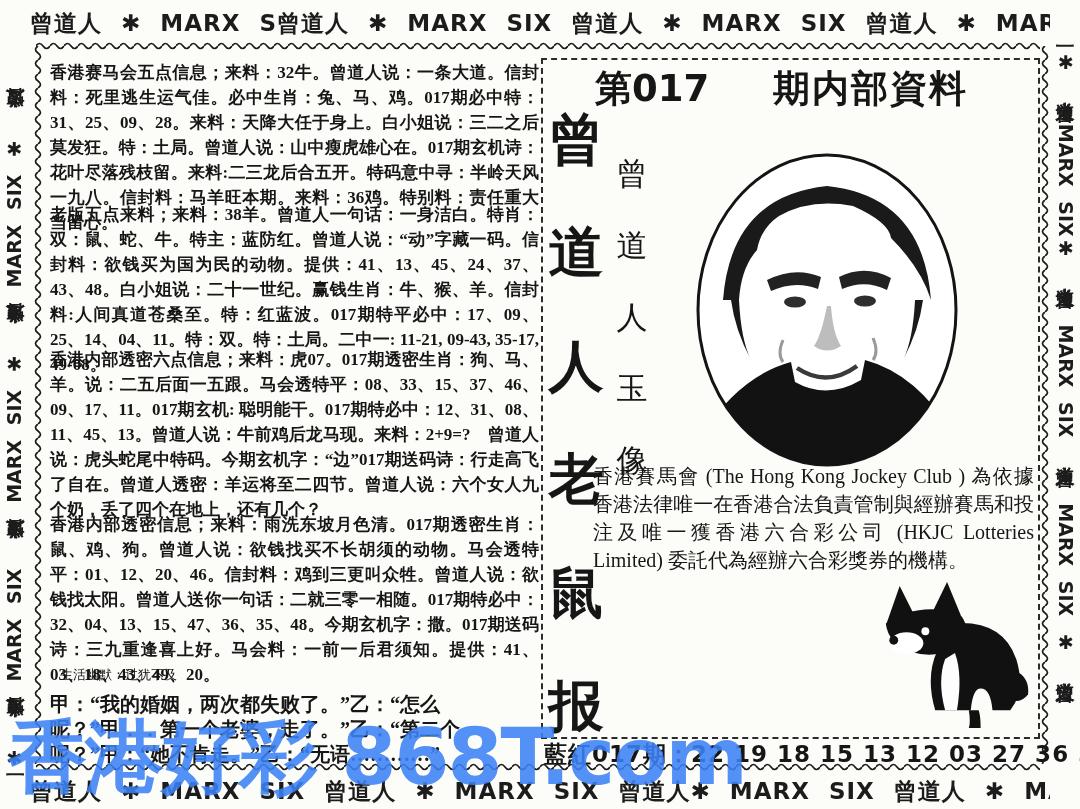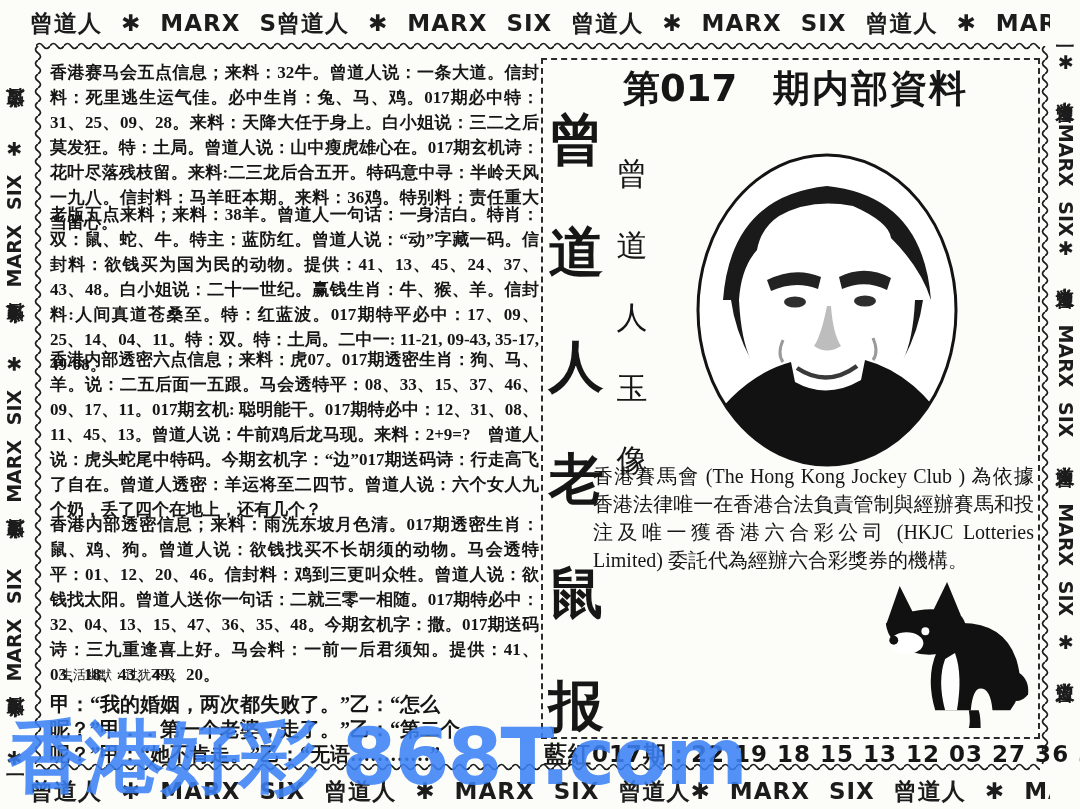--- a/index.html
+++ b/index.html
@@ -26,21 +26,21 @@
     position:absolute; left:50px; width:489px;
     font-size:17px; line-height:25px; font-weight:700; text-align:justify;
   }
   .humor-title { position:absolute; left:60px; top:666px; font-size:13px; font-weight:400; }
   .humor-body  { position:absolute; left:50px; top:692px; width:489px; font-size:20px; line-height:25px; font-weight:700; }
   
   .panel {
     position:absolute; left:541px; top:58px; width:499px; height:681px;
     border:2px dashed #2b2b2b; background:transparent;
   }
-  .issue-no   { position:absolute; left:52px;  top:4px; font-size:37px; font-weight:900; font-family:"DejaVu Sans",sans-serif;margin-left:28px; }
+  .issue-no   { position:absolute; left:52px;  top:4px; font-size:37px; font-weight:900; font-family:"DejaVu Sans",sans-serif; }
   .panel-title{ position:absolute; left:230px; top:4px; font-size:37px; font-weight:900; font-family:"DejaVu Sans",sans-serif; letter-spacing:2px; }
   .zodiac     { position:absolute; left:82px;  top:54px; font-size:33px; font-weight:700; letter-spacing:11px; }
   .masthead {
     position:absolute; left:2px; top:52px; width:62px; height:622px;
     display:flex; flex-direction:column; justify-content:space-between; align-items:center;
     font-size:55px; font-weight:900; font-family:"DejaVu Sans",sans-serif; line-height:1;
   }
   .caption-col {
     position:absolute; left:66px; top:98px; width:46px; height:318px;
     display:flex; flex-direction:column; justify-content:space-between; align-items:center;

